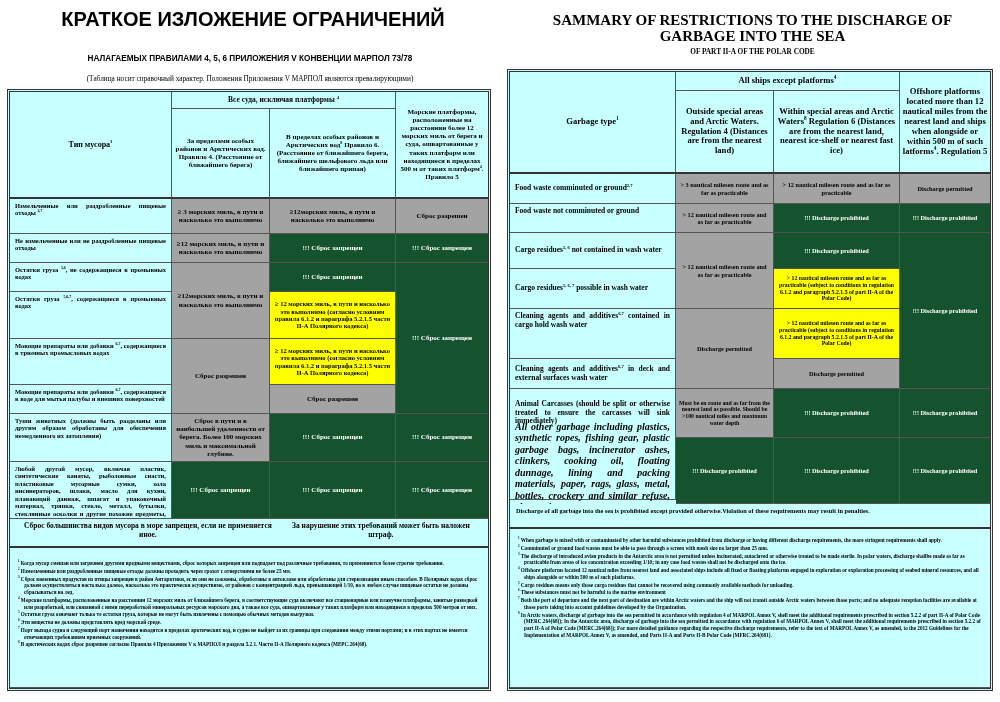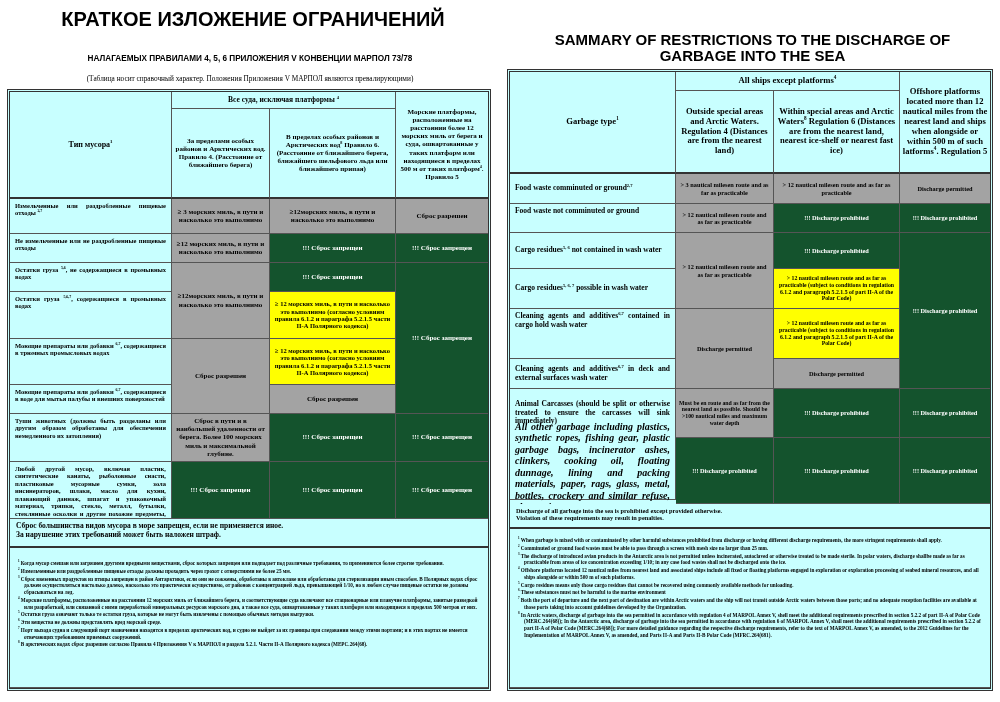--- a/index.html
+++ b/index.html
@@ -1,27 +1,27 @@
 <!DOCTYPE html>
 <html><head>
 <meta charset="utf-8">
 <style>
   * { box-sizing: border-box; margin: 0; padding: 0; }
   body { width: 1000px; height: 702px; background: #ffffff; position: relative; overflow: hidden; font-family: "Liberation Serif", serif; color: #000; }
   .abs { position: absolute; }
   .title-ru { font-family: "Liberation Sans", sans-serif; font-weight: bold; text-align: center; }
-  .title-en { font-family: Liberation Sans, sans-serif; font-weight: bold; text-align: center; margin-top: 20px; }
+  .title-en { font-family: Liberation Serif, serif; font-weight: bold; text-align: center; }
   .frame { position: absolute; border: 3px double #333; background: #c8ffff; }
   .cell { position: absolute; display: flex; align-items: center; justify-content: center; text-align: center; font-weight: bold; border-right: 1px solid #555; border-bottom: 1px solid #555; line-height: 1.15; padding: 1px 3px; }
   .hdr { background: #c8ffff; }
   .type { background: #c8ffff; justify-content: flex-start; align-items: flex-start; text-align: justify; padding: 3px 5px; }
   .green { background: #a3a3a3; color: #000; }
   .red { background: #14532d; color: #fff; }
   .yellow { background: #ffff00; color: #000; }
-  .note { background: #c8ffff; justify-content: flex-start; text-align: center; align-items: flex-start; padding: 3px 6px; flex-direction: column; }
+  .note { background: #c8ffff; justify-content: flex-start; text-align: center; align-items: flex-start; padding: 3px 6px; flex-direction: row; }
   .fn { background: #c8ffff; display: block; text-align: left; font-weight: bold; padding: 4px 8px; border-right: none; }
   .fn p { margin: 0 0 1px 0; text-indent: -6px; padding-left: 6px; }
   sup { font-size: 60%; vertical-align: super; line-height: 0; }
   .L .cell { font-size: 7px; }
   .L .type { font-size: 6.5px; }
   .L .hdr { font-size: 7px; }
   .L .fn { font-size: 5.2px; line-height: 1.3; }
   .R .cell { font-size: 6.3px; }
   .R .type { font-size: 7.5px; align-items: center; }
   .R .hdr { font-size: 8.6px; }

